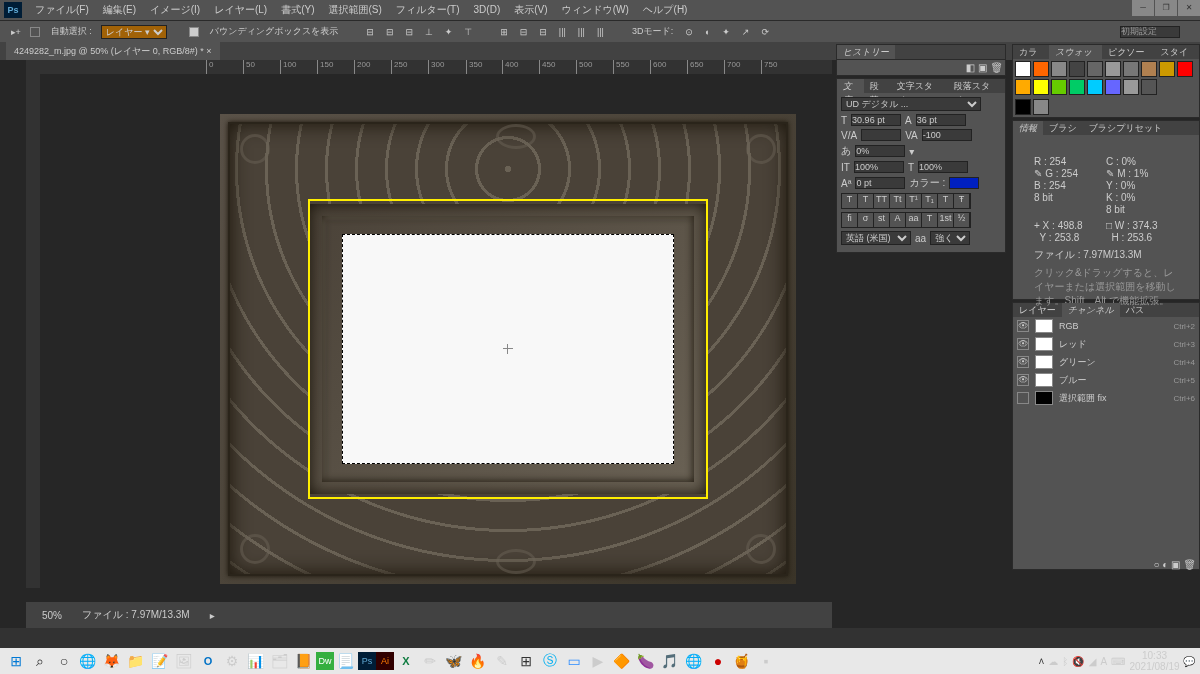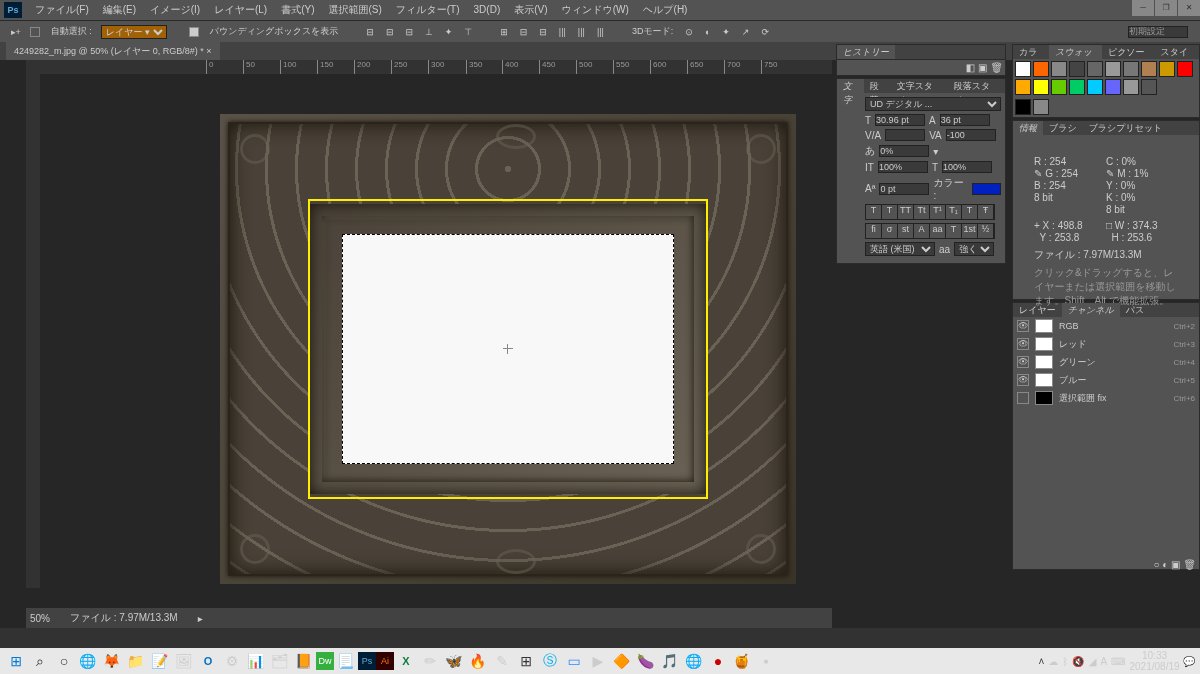--- a/index.html
+++ b/index.html
@@ -6,21 +6,21 @@
 body { background: #323232; overflow: hidden; width: 1200px; height: 674px; }
 .menubar { height: 20px; background: #535353; display: flex; align-items: center; padding-left: 28px; position: relative; }
 .menubar .ps-logo { position: absolute; left: 4px; top: 2px; width: 18px; height: 16px; background: #001d36; color: #5fa8d3; font-weight: bold; text-align: center; line-height: 16px; font-size: 9px; }
 .menubar .menu-item { padding: 0 7px; line-height: 20px; cursor: pointer; }
 .win-controls { position: absolute; right: 0; top: 0; display: flex; }
 .win-controls div { width: 22px; height: 16px; background: #888; margin-left: 1px; text-align: center; font-size: 8px; line-height: 16px; color: #333; }
 .optionsbar { height: 22px; background: #535353; border-top: 1px solid #2a2a2a; display: flex; align-items: center; padding-left: 8px; gap: 6px; position: relative; }
 .optionsbar .ob-item { padding: 0 3px; font-size: 9px; }
 .optionsbar .checkbox { width: 10px; height: 10px; border: 1px solid #888; display: inline-block; margin-right: 2px; }
 .optionsbar select { background: #a16207; color: #ccc; border: 1px solid #222; font-size: 9px; }
-.optionsbar .right-field { position: absolute; right: 12px; top: 4px; }
+.optionsbar .right-field { position: absolute; right: 20px; top: 4px; }
 .optionsbar .right-field input { width: 60px; background: #3a3a3a; border: 1px solid #222; color: #999; font-size: 9px; }
 .doctab-row { height: 18px; background: #424242; display: flex; align-items: center; padding-left: 6px; }
 .doctab { background: #535353; padding: 0 8px; font-size: 9px; line-height: 18px; }
 .main-area { position: absolute; top: 60px; left: 0; right: 0; bottom: 46px; background: #262626; }
 .toolbar { position: absolute; left: 2px; top: 84px; width: 22px; background: #535353; }
 .tool { width: 22px; height: 16px; border: 1px solid #444; display: flex; align-items: center; justify-content: center; font-size: 10px; }
 .tool.sel { background: #2a5a8a; }
 .tool-pair { display: flex; }
 .tool-pair .tool { width: 11px; }
 .color-swatch { position: relative; width: 22px; height: 22px; margin-top: 2px; }
@@ -45,21 +45,21 @@
 .frame-inner { position: absolute; left: 90px; top: 90px; right: 90px; bottom: 90px; background: linear-gradient(135deg, #4a4238, #6a6255); box-shadow: inset 0 0 15px #1a140a; }
 .frame-step { position: absolute; inset: 12px; box-shadow: inset 0 0 8px #1a140a, inset 2px 2px 4px #7a7265; }
 .canvas-white { position: absolute; left: 122px; top: 120px; right: 122px; bottom: 120px; background: #f8f8f8; }
 .marquee { position: absolute; border: 1px dashed #000; }
 .yellow-rect { position: absolute; border: 2px solid #ffee00; }
 .center-cross { position: absolute; width: 10px; height: 10px; }
 .center-cross::before, .center-cross::after { content: ""; position: absolute; background: #888; }
 .center-cross::before { left: 4px; top: 0; width: 1px; height: 10px; }
 .center-cross::after { left: 0; top: 4px; width: 10px; height: 1px; }
 
-.statusbar { position: absolute; bottom: 0; left: 26px; right: 368px; height: 20px; background: #424242; display: flex; align-items: center; padding-left: 4px; gap: 20px; font-size: 9px; }
+.statusbar { position: absolute; bottom: 0; left: 26px; right: 368px; height: 26px; background: #424242; display: flex; align-items: center; padding-left: 16px; gap: 20px; font-size: 9px; }
 
 
 .panel-stack-1 { position: absolute; right: 194px; top: 44px; width: 170px; }
 .panel-stack-2 { position: absolute; right: 0; top: 44px; width: 188px; }
 .panel { background: #535353; border: 1px solid #2a2a2a; margin-bottom: 2px; }
 .panel-tabs { display: flex; background: #424242; height: 14px; }
 .panel-tab { padding: 0 6px; font-size: 9px; line-height: 14px; }
 .panel-tab.active { background: #535353; font-style: italic; }
 .panel-body { padding: 2px; }
 .hist-row { display: flex; align-items: center; height: 14px; padding-left: 16px; gap: 6px; font-size: 9px; }
@@ -70,21 +70,21 @@
 .info-row { display: flex; font-size: 9px; line-height: 12px; }
 .info-row .col { flex: 1; }
 .info-body { font-size: 9px; padding: 21px; }
 .channel-row { display: flex; align-items: center; height: 18px; gap: 6px; padding: 0 4px; }
 .channel-row .eye { width: 12px; height: 12px; border: 1px solid #888; text-align: center; line-height: 10px; font-size: 8px; }
 .channel-row .thumb { width: 18px; height: 14px; background: #fff; border: 1px solid #888; }
 .channel-row .thumb.k { background: #000; }
 .channel-row .name { flex: 1; font-size: 9px; }
 .channel-row .shortcut { font-size: 8px; color: #999; }
 .char-body { padding: 4px; font-size: 9px; }
-.char-row { display: flex; align-items: center; gap: 4px; margin-bottom: 3px; margin-left: 24px; }
+.char-row { display: flex; align-items: center; gap: 4px; margin-bottom: 3px; }
 .char-row input, .char-row select { background: #3a3a3a; border: 1px solid #222; color: #ccc; font-size: 9px; width: 50px; }
 .char-row select.long { width: 140px; }
 .char-btns { display: flex; gap: 0; border: 1px solid #222; }
 .char-btns div { width: 16px; height: 14px; text-align: center; font-size: 9px; border-right: 1px solid #222; }
 .color-rect { width: 30px; height: 12px; background: #0020c0; border: 1px solid #222; }
 
 
 .taskbar { position: absolute; bottom: 0; left: 0; right: 0; height: 26px; background: #e8e8e8; display: flex; align-items: center; padding: 0 4px; }
 .taskbar .tb-icon { width: 24px; height: 22px; display: flex; align-items: center; justify-content: center; font-size: 14px; }
 .taskbar .tb-spacer { flex: 1; }

